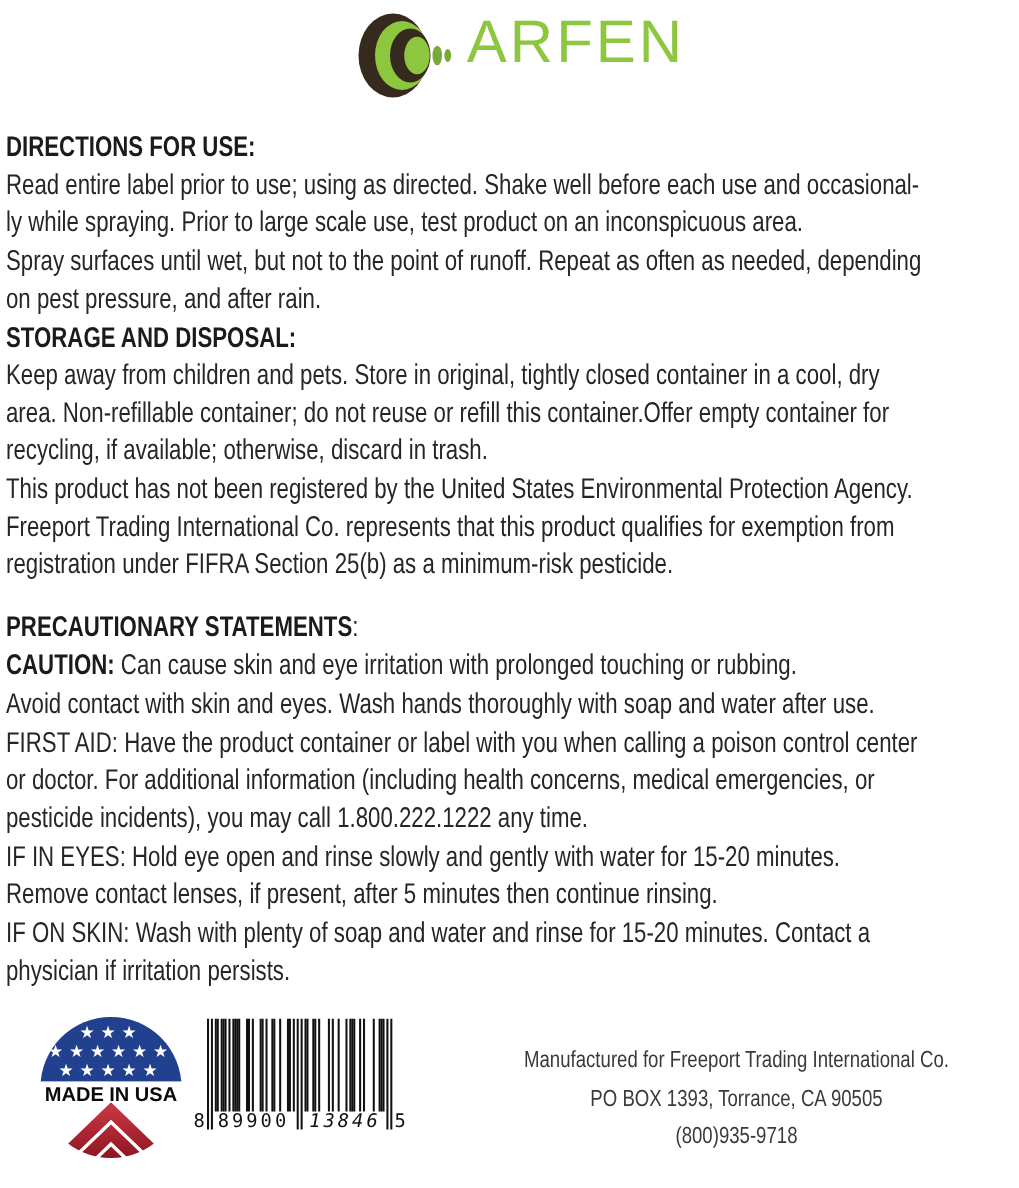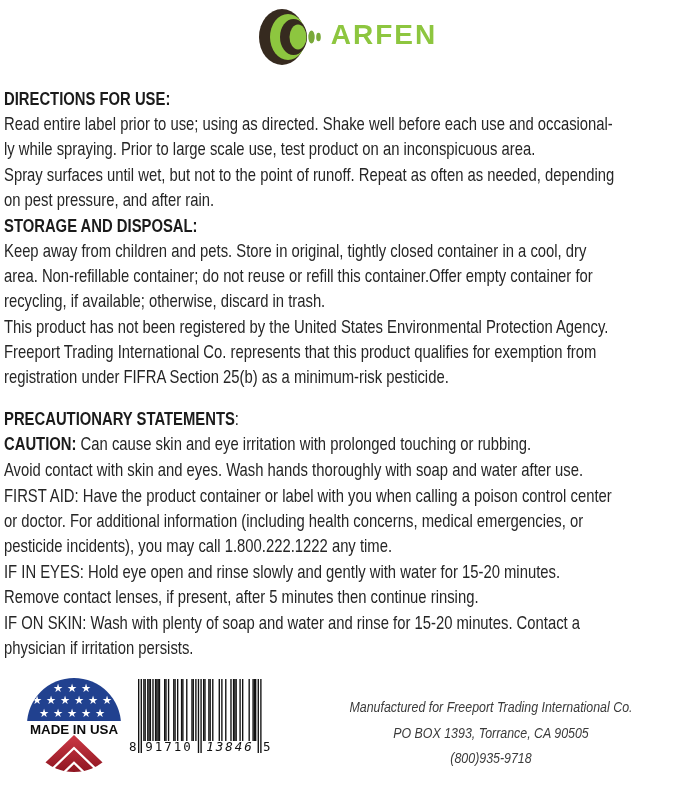--- a/index.html
+++ b/index.html
@@ -2,21 +2,21 @@
 <html style="--brand-green: #8dc63f; --logo-brown: #362a1f; --flag-blue: #21418f; --flag-red-top: #c93743; --flag-red-bottom: #8c1420; --barcode-color: #111111;"><head>
 <meta charset="utf-8">
 <style>
   html,body{margin:0;padding:0;background:#fff;}
   body{font-family:"Liberation Sans","DejaVu Sans",sans-serif;color:#262626;}
   .page{position:relative;width:679px;height:792px;background:#fff;overflow:hidden;}
 
   
   .brand{display:flex;justify-content:center;align-items:flex-start;padding-top:6px;transform:translateX(8px);}
   .brand-icon{display:block;margin-right:7px;}
-  .brand-name{font-size:28px;font-weight:700;letter-spacing:2px;line-height:1;margin-top:15px;color:var(--brand-green,#8dc63f);}
+  .brand-name{font-size:40px;font-weight:400;letter-spacing:2px;line-height:1;margin-top:2px;color:var(--brand-green,#8dc63f);}
 
   
   .cond{width:870px;transform:scaleX(0.78);transform-origin:0 0;}
   .copy{margin:18px 0 0 4px;font-size:19px;line-height:25px;color:#262626;}
   .copy h2{font-size:19px;line-height:25px;font-weight:700;color:#1b1b1b;margin:0;}
   .copy p{margin:0 0 1px 0;}
   .lines{white-space:pre-line;}
   .gap-top{margin-top:17px !important;}
   .h-colon{font-weight:400;}
   .lead{font-weight:700;color:#1b1b1b;}
@@ -24,21 +24,21 @@
   
   .footer{display:flex;align-items:flex-start;margin-top:14px;padding-left:25px;}
   .badge{display:block;margin-top:1px;}
   .barcode{position:relative;width:146px;height:80px;margin-left:6px;margin-top:5px;}
   .barcode svg{position:absolute;left:0;top:0;fill:#111;}
   .bc-digit{position:absolute;top:60px;font-family:"DejaVu Sans Mono",monospace;font-size:12.5px;color:#111;}
   .bd-left{left:0;}
   .bd-g1{left:14px;width:52px;text-align:center;letter-spacing:2px;}
   .bd-g2{left:75px;width:52px;text-align:center;letter-spacing:2px;font-style:italic;}
   .bd-right{left:134px;}
-  .mfr{flex:1;margin-left:28px;padding-top:20px;text-align:center;font-style:italic;}
+  .mfr{flex:1;margin-left:28px;padding-top:20px;text-align:center;}
   .mfr-inner{transform:scaleX(0.8);transform-origin:50% 0;}
   .mfr div{font-size:15.5px;line-height:25.5px;color:#3a3a3a;}
 </style>
 </head>
 <body>
 
 <div class="page">
 
   <header class="brand">
     <svg class="brand-icon" width="66" height="62" viewBox="0 0 66 62">
@@ -154,21 +154,21 @@
           <rect x="110.40" y="0" width="1.36" height="62"></rect>
           <rect x="113.00" y="0" width="1.36" height="62"></rect>
           <rect x="119.50" y="0" width="1.36" height="62"></rect>
           <rect x="123.40" y="0" width="1.36" height="62"></rect>
           <rect x="124.70" y="0" width="1.36" height="62"></rect>
           <rect x="126.00" y="0" width="1.36" height="62"></rect>
           <rect x="128.60" y="0" width="1.36" height="74"></rect>
           <rect x="131.20" y="0" width="1.36" height="74"></rect>
         </svg>
       <span class="bc-digit bd-left">8</span>
-      <span class="bc-digit bd-g1">91710</span>
+      <span class="bc-digit bd-g1">89900</span>
       <span class="bc-digit bd-g2">13846</span>
       <span class="bc-digit bd-right">5</span>
     </div>
 
     <div class="mfr">
       <div class="mfr-inner">
         <div>Manufactured for Freeport Trading International Co.</div>
         <div>PO BOX 1393, Torrance, CA 90505</div>
         <div>(800)935-9718</div>
       </div>

